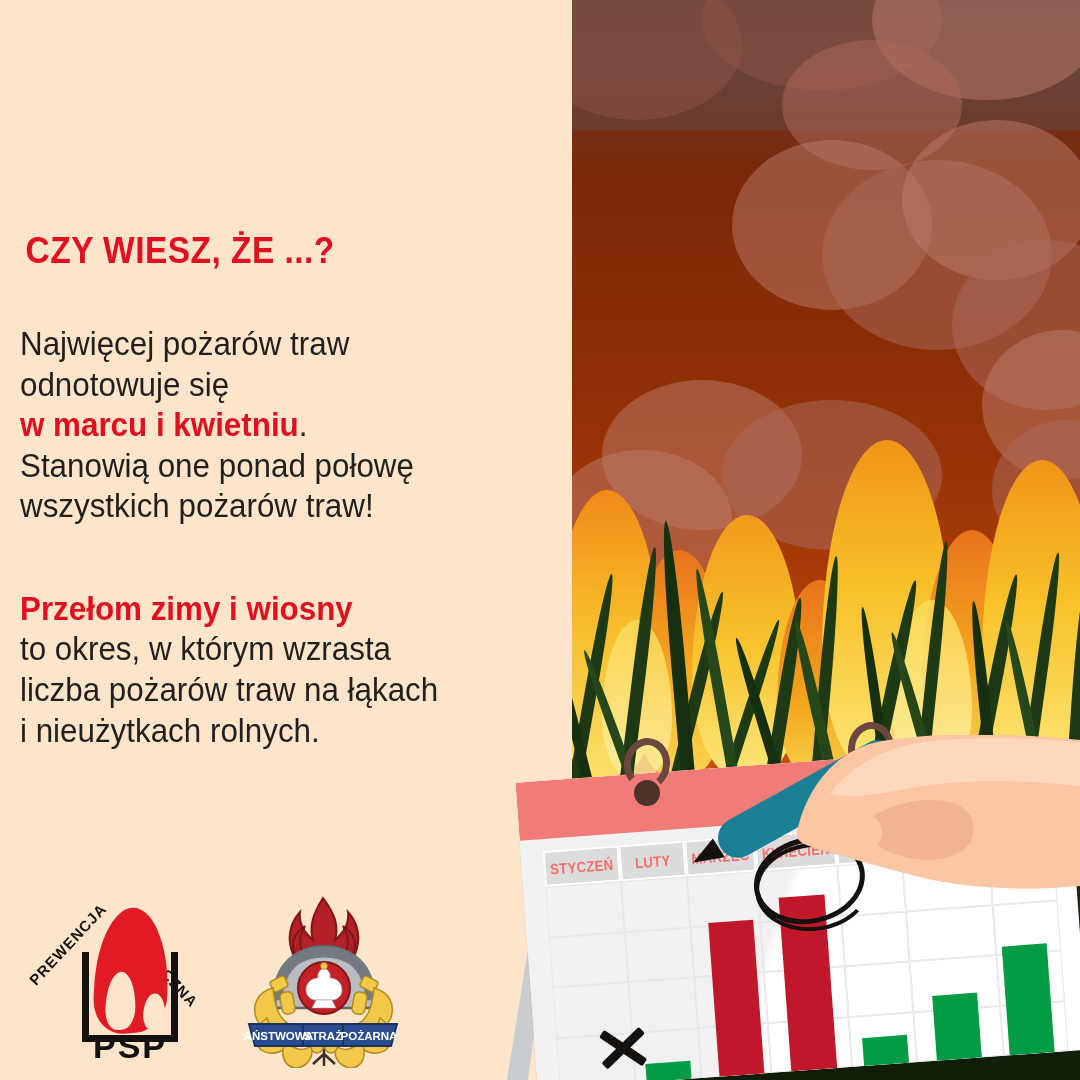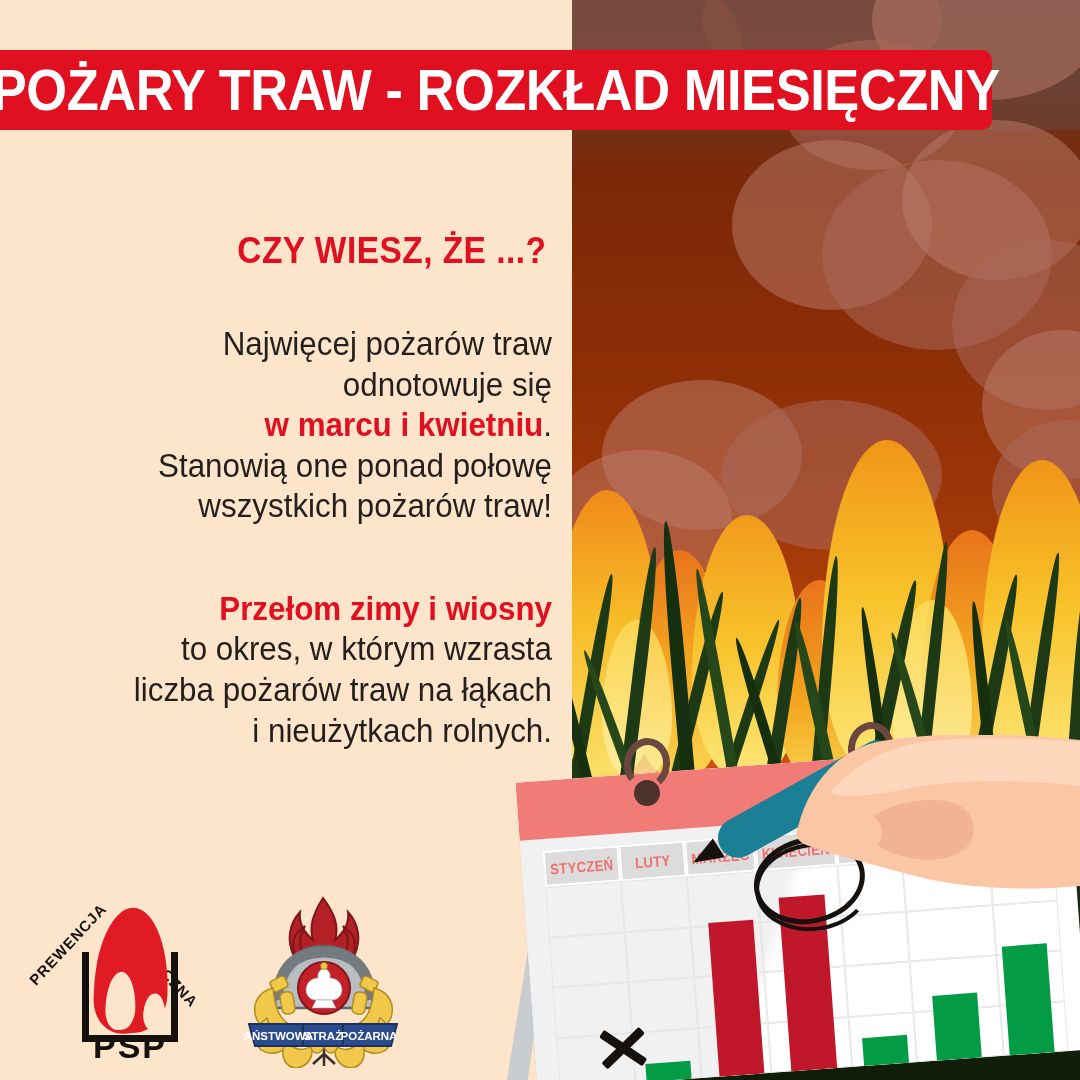--- a/index.html
+++ b/index.html
@@ -60,21 +60,21 @@
     letter-spacing:-0.5px;
     transform:scaleX(.92);
     white-space:nowrap;
     line-height:1;
   }
 
   
   .leftcol{
     position:absolute; left:0; top:140px; width:572px; height:700px;
     z-index:20;
-    text-align:right;
+    text-align:left;
     padding:0 6px;
   }
   .kicker{
     color:#E01020;
     font-size:36px; font-weight:bold;
     transform:scaleX(.93);
     margin-top:90px;
     letter-spacing:.5px;
   }
   .para{
@@ -251,23 +251,20 @@
     <div class="blade l2" style="left:314px;width:10px;height:205px;transform:rotate(-8deg);"></div>
     <div class="blade" style="left:340px;width:12px;height:270px;transform:rotate(6deg);"></div>
     <div class="blade l3" style="left:366px;width:10px;height:185px;transform:rotate(-16deg);"></div>
     <div class="blade" style="left:392px;width:13px;height:240px;transform:rotate(11deg);"></div>
     <div class="blade l2" style="left:418px;width:11px;height:210px;transform:rotate(-6deg);"></div>
     <div class="blade" style="left:444px;width:12px;height:260px;transform:rotate(8deg);"></div>
     <div class="blade l3" style="left:470px;width:10px;height:195px;transform:rotate(-12deg);"></div>
     <div class="blade" style="left:492px;width:13px;height:230px;transform:rotate(4deg);"></div>
   </div>
 
-  <div class="banner">
-    <h1>POŻARY TRAW - ROZKŁAD MIESIĘCZNY</h1>
-  </div>
 
   <div class="leftcol">
     <div class="kicker">CZY WIESZ, ŻE ...?</div>
 
     <div class="para">
       <span>Najwięcej pożarów traw</span><br>
       <span>odnotowuje się</span><br>
       <span class="hl">w marcu i kwietniu</span><span>.</span><br>
       <span>Stanowią one ponad połowę</span><br>
       <span>wszystkich pożarów traw!</span>

